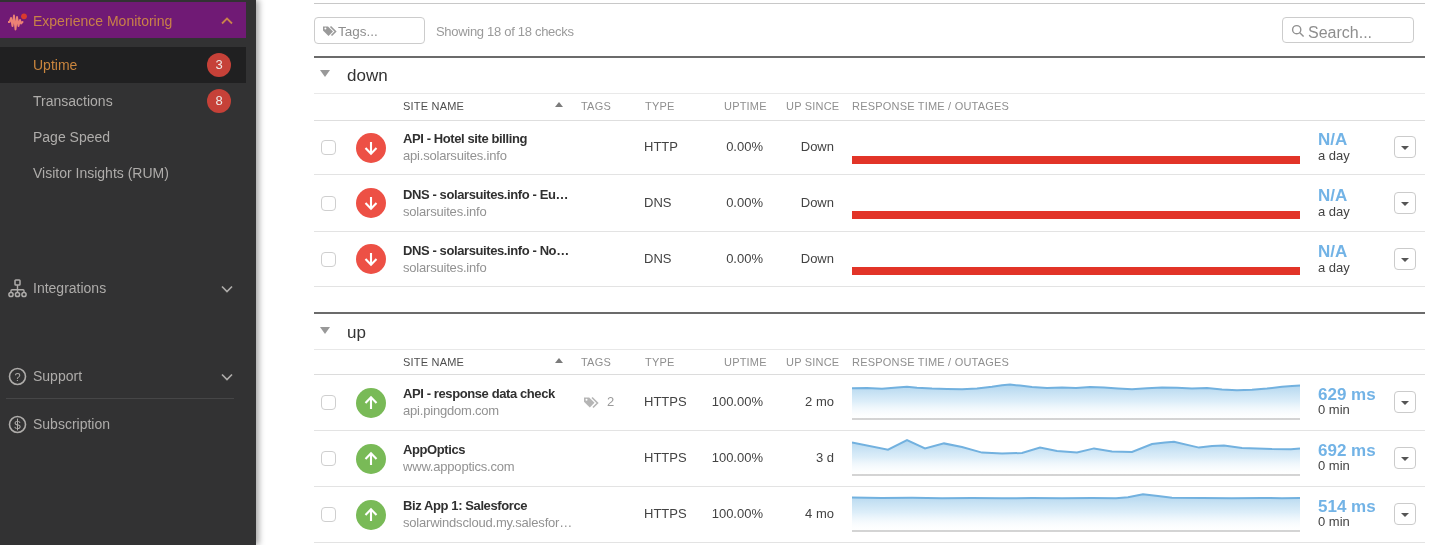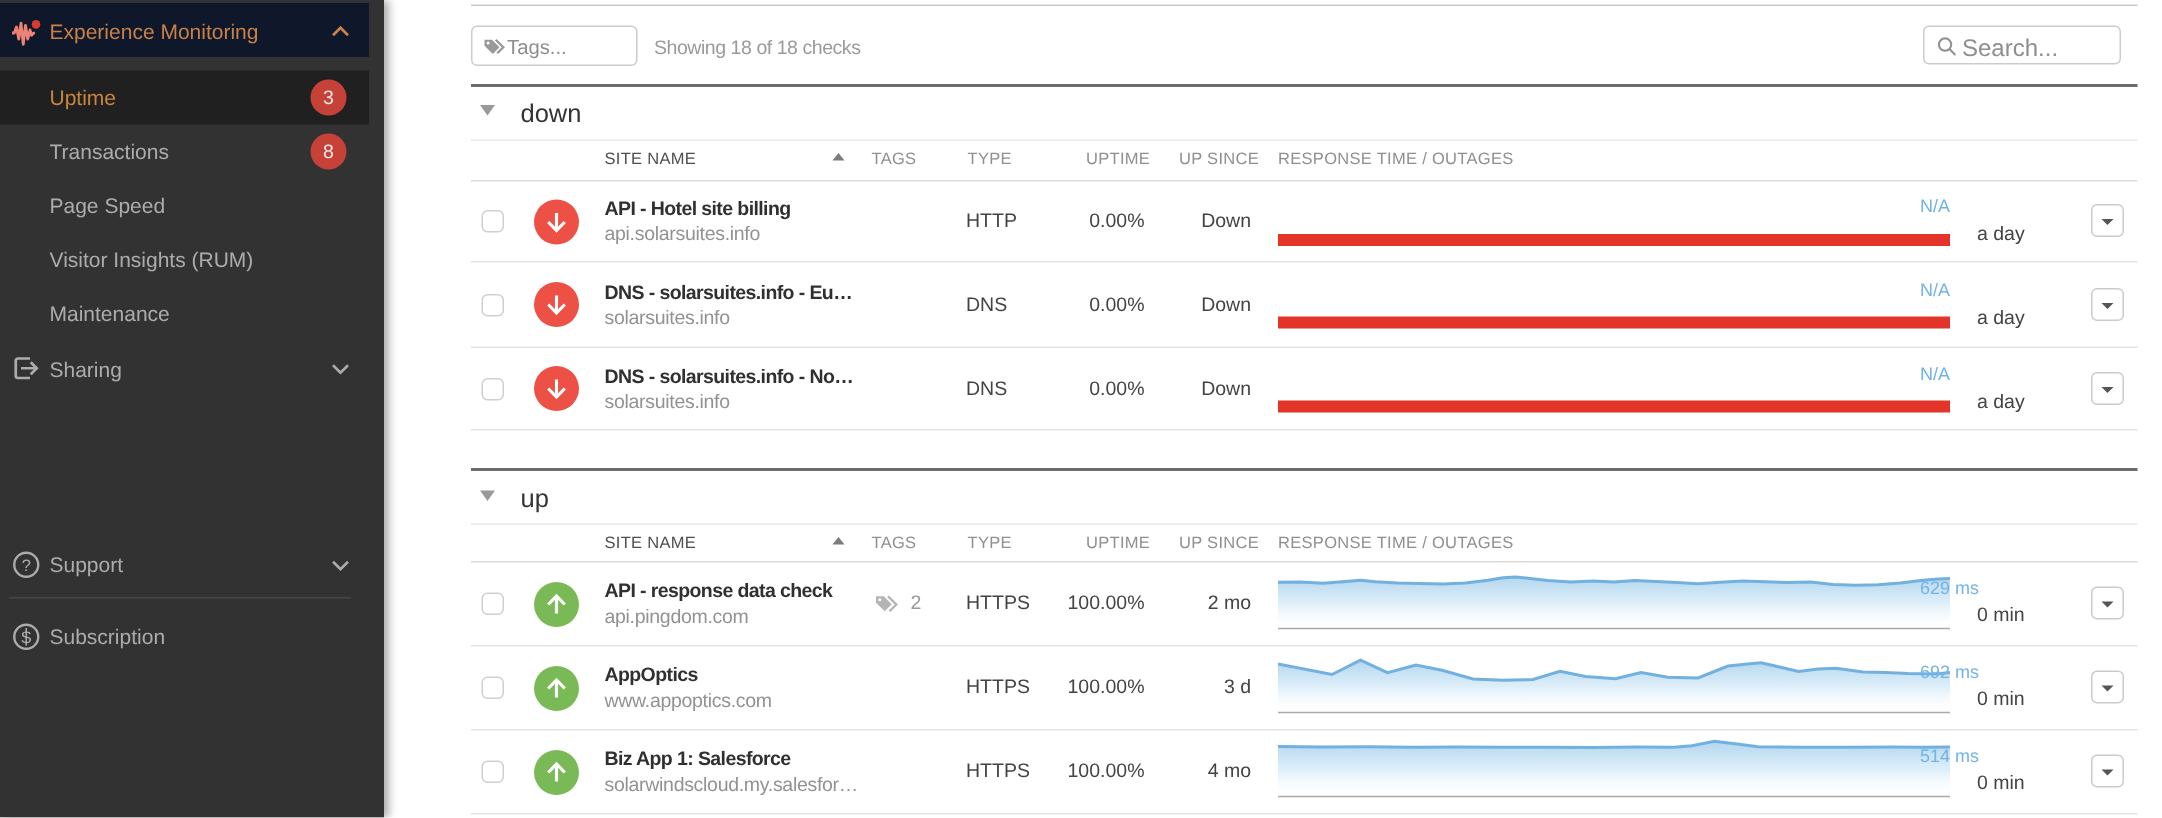--- a/index.html
+++ b/index.html
@@ -5,21 +5,21 @@
 * { margin:0; padding:0; box-sizing:border-box; }
 html,body { width:1441px; height:545px; overflow:hidden; background:#fff;
   font-family:"Liberation Sans", sans-serif; }
 #app { position:relative; width:1441px; height:545px; }
 .abs { position:absolute; }
 
 
 #sidebar { position:absolute; left:0; top:0; width:256px; height:545px;
   background:#323233; box-shadow:3px 0 6px rgba(0,0,0,0.35); }
 #sb-head { position:absolute; left:0; top:2px; width:246px; height:36px;
-  background:#0f172a; color:#c98148; }
+  background:#701a75; color:#c98148; }
 #sb-head .t { position:absolute; left:33px; top:11px; font-size:14px; }
 .sb-item { position:absolute; left:0; width:246px; height:36px; color:#aeacaa; font-size:14px; }
 .sb-item .t { position:absolute; left:33px; top:50%; transform:translateY(-50%); }
 .sb-active { background:#202021; color:#c9853e; }
 .badge { position:absolute; left:207px; width:24px; height:24px; border-radius:50%;
   background:#c64138; color:#efe9e6; font-size:13px; text-align:center; line-height:24px; }
 .sb-ico { position:absolute; left:8px; }
 .chev { position:absolute; left:221px; }
 .sb-sep { position:absolute; left:6px; width:228px; height:1px; background:#464647; }
 
@@ -35,21 +35,21 @@
 .checkbox { position:absolute; left:65px; width:15px; height:15px; border:1px solid #cfcfcf; border-radius:4px; background:#fff; }
 .stat { position:absolute; left:100px; width:30px; height:30px; border-radius:50%; }
 .stat svg { position:absolute; left:0; top:0; }
 .stat.down { background:#ed5045; }
 .stat.up { background:#79ba57; }
 .nm { position:absolute; left:147px; font-size:13px; font-weight:bold; letter-spacing:-0.4px; color:#303030; white-space:nowrap; }
 .sub { position:absolute; left:147px; font-size:13px; letter-spacing:-0.2px; color:#929292; white-space:nowrap; }
 .cell { position:absolute; font-size:13px; color:#434343; }
 .r { text-align:right; }
 .redbar { position:absolute; left:596px; width:448px; height:8px; background:#e23428; }
-.val1 { position:absolute; left:1024px; font-size:12px; color:#72b3e6; }
+.val1 { position:absolute; left:1062px; font-size:17px; color:#72b3e6;font-weight:bold; }
 .val2 { position:absolute; left:1062px; font-size:13px; color:#434343; }
 .dd { position:absolute; left:1138px; width:22px; height:22px; border:1px solid #cbcbcb; border-radius:4px; background:#fff; }
 .dd:after { content:""; position:absolute; left:5.5px; top:8.5px; width:0; height:0;
   border-left:4.5px solid transparent; border-right:4.5px solid transparent; border-top:4.5px solid #555; }
 .rowsep { position:absolute; left:58px; width:1111px; height:1px; background:#e3e3e3; }
 .spark { position:absolute; left:596px; width:448px; }
 </style>
 </head>
 <body>
 <div id="app">
@@ -73,36 +73,35 @@
     <div class="sb-item" style="top:83px">
         <div class="t">Transactions</div>
         <div class="badge" style="top:6px">8</div>
       </div>
     <div class="sb-item" style="top:119px">
         <div class="t">Page Speed</div>
       </div>
     <div class="sb-item" style="top:155px">
         <div class="t">Visitor Insights (RUM)</div>
       </div>
-    <div class="sb-item" style="top:191px">
-        <div class="t">Maintenance</div>
-      </div>
-
-    <div class="sb-item" style="top:227px;height:37px">
-      <svg class="sb-ico" style="top:9px" width="19" height="19" viewBox="0 0 19 19">
-        <path d="M12 3 H4 a1.5 1.5 0 0 0 -1.5 1.5 V14.5 a1.5 1.5 0 0 0 1.5 1.5 H12" fill="none" stroke="#aeacaa" stroke-width="1.8"></path>
-        <line x1="6" y1="9.5" x2="16" y2="9.5" stroke="#aeacaa" stroke-width="1.8"></line>
-        <polyline points="12.5,5.5 16.5,9.5 12.5,13.5" fill="none" stroke="#aeacaa" stroke-width="1.8"></polyline>
-      </svg>
-      <div class="t">Sharing</div>
-      <svg class="chev" style="top:15px" width="12" height="8" viewBox="0 0 12 8">
+
+
+    <div class="sb-item" style="top:266px;height:44px">
+      <svg class="sb-ico" style="top:13px" width="19" height="19" viewBox="0 0 19 19">
+        <rect x="7" y="1" width="5" height="5" rx="0.8" fill="none" stroke="#aeacaa" stroke-width="1.5"></rect>
+        <circle cx="3" cy="15.5" r="2.1" fill="none" stroke="#aeacaa" stroke-width="1.5"></circle>
+        <circle cx="9.5" cy="15.5" r="2.1" fill="none" stroke="#aeacaa" stroke-width="1.5"></circle>
+        <circle cx="16" cy="15.5" r="2.1" fill="none" stroke="#aeacaa" stroke-width="1.5"></circle>
+        <path d="M9.5 6 v7 M3 13 v-1.2 a1 1 0 0 1 1-1 h11 a1 1 0 0 1 1 1 V13" fill="none" stroke="#aeacaa" stroke-width="1.4"></path>
+      </svg>
+      <div class="t">Integrations</div>
+      <svg class="chev" style="top:19px" width="12" height="8" viewBox="0 0 12 8">
           <polyline points="1,1.5 6,6.5 11,1.5" fill="none" stroke="#aeacaa" stroke-width="1.7"></polyline>
         </svg>
     </div>
-
 
 
     <div class="sb-item" style="top:354px;height:44px">
       <svg class="sb-ico" style="top:13px" width="19" height="19" viewBox="0 0 19 19">
         <circle cx="9.5" cy="9.5" r="8" fill="none" stroke="#aeacaa" stroke-width="1.6"></circle>
         <text x="9.5" y="13.5" font-size="11" fill="#aeacaa" text-anchor="middle" font-family="Liberation Sans">?</text>
       </svg>
       <div class="t">Support</div>
       <svg class="chev" style="top:19px" width="12" height="8" viewBox="0 0 12 8">
           <polyline points="1,1.5 6,6.5 11,1.5" fill="none" stroke="#aeacaa" stroke-width="1.7"></polyline>

